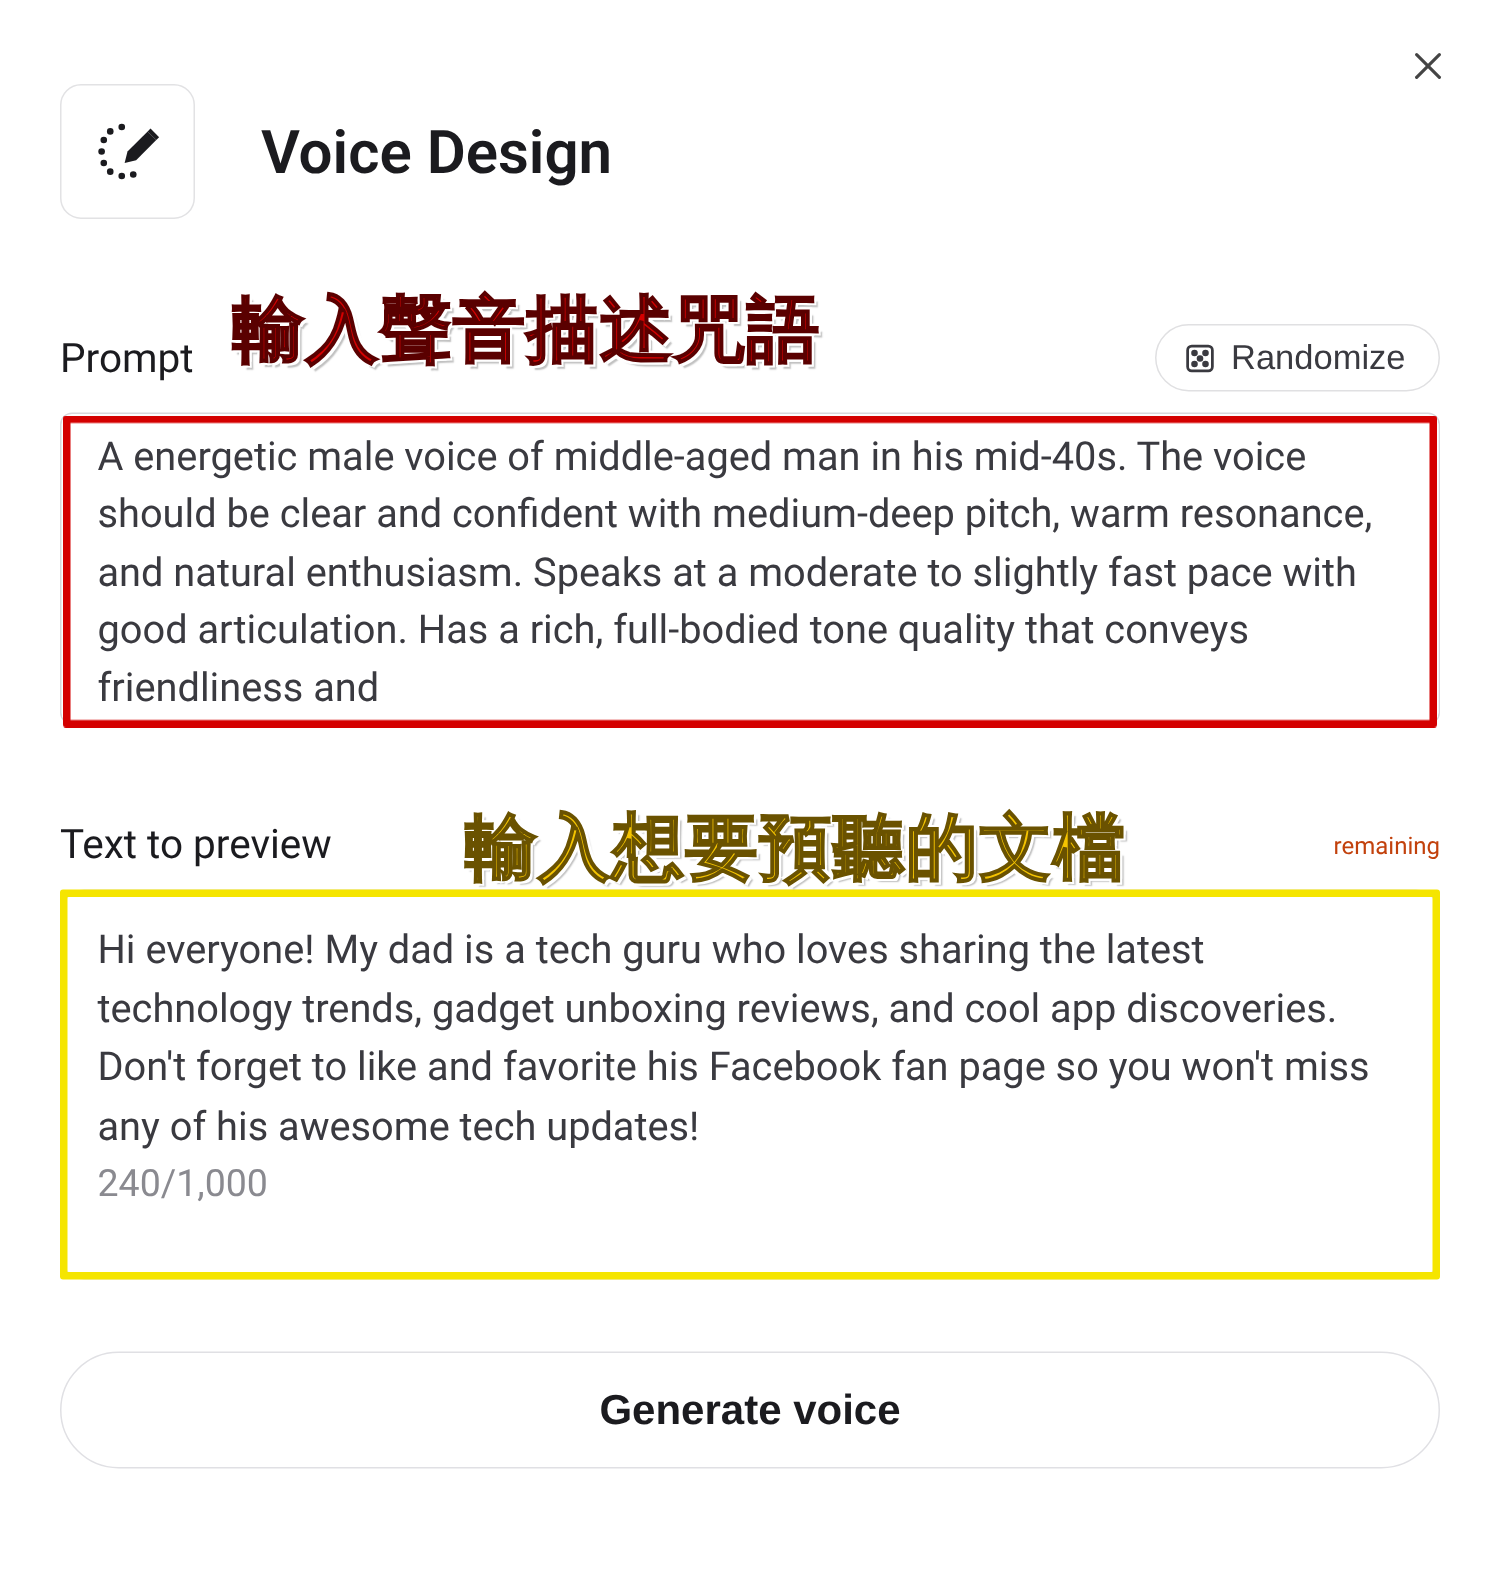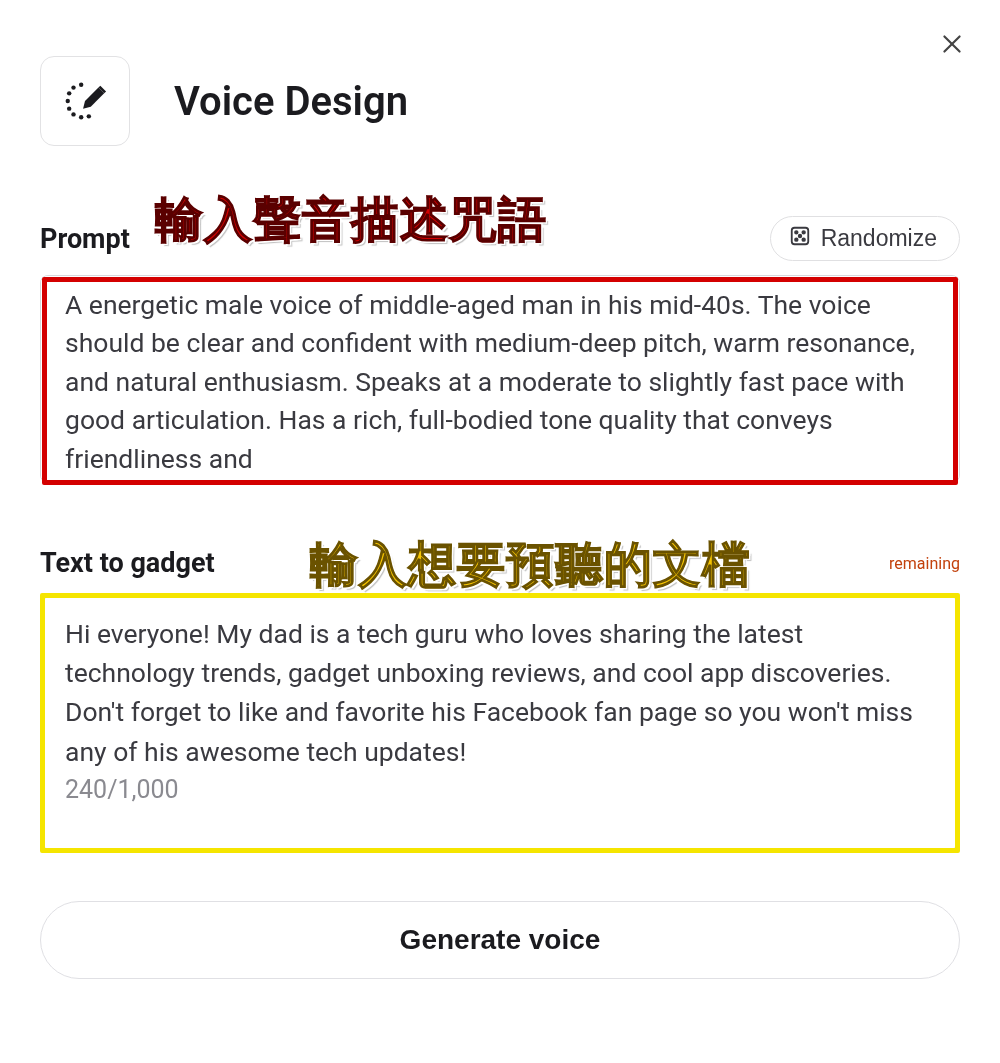--- a/index.html
+++ b/index.html
@@ -55,31 +55,32 @@
   }
   .row-label {
     display: flex;
     align-items: center;
     justify-content: space-between;
     margin-bottom: 14px;
     position: relative;
   }
   .field-label {
     font-size: 27px;
-    font-weight: 700;
+    font-weight: 400;
     color: #1b1b1f;
   }
   .randomize-btn {
     border: 1px solid #e0e0e2;
     background: #fff;
     border-radius: 999px;
     padding: 8px 22px 8px 18px;
     font-size: 23px;
     color: #3a3a40;
     display: flex;
+    align-items: center;
     gap: 10px;
     cursor: pointer;
   }
   .remaining {
     font-size: 16px;
     color: #c2410c;
   }
   .textarea-wrap {
     position: relative;
   }
@@ -215,21 +216,21 @@
   </div>
   <div class="textarea-wrap">
     <textarea class="prompt-box" style="">A energetic male voice of middle-aged man in his mid-40s. The voice should be clear and confident with medium-deep pitch, warm resonance, and natural enthusiasm. Speaks at a moderate to slightly fast pace with good articulation. Has a rich, full-bodied tone quality that conveys friendliness and</textarea>
     <div class="highlight-red" style="left:2px; top:2px; right:2px; bottom:2px;"></div>
   </div>
 </div>
 
 
 <div class="section" style="position:relative; margin-top:60px;">
   <div class="row-label">
-    <span class="field-label">Text to gadget</span>
+    <span class="field-label">Text to preview</span>
     <span class="remaining">remaining</span>
     <div class="annot yellow" style="left:240px; top:-14px;margin-left:30px;">輸入想要預聽的文檔</div>
   </div>
   <div class="textarea-wrap">
     <div class="preview-box">
       <span>Hi everyone! My dad is a tech guru who loves sharing the latest technology trends, gadget unboxing reviews, and cool app discoveries. Don't forget to like and favorite his Facebook fan page so you won't miss any of his awesome tech updates!</span>
       <div class="counter">240/1,000</div>
     </div>
     <div class="highlight-yellow" style="left:0; top:0; right:0; bottom:0;"></div>
   </div>

